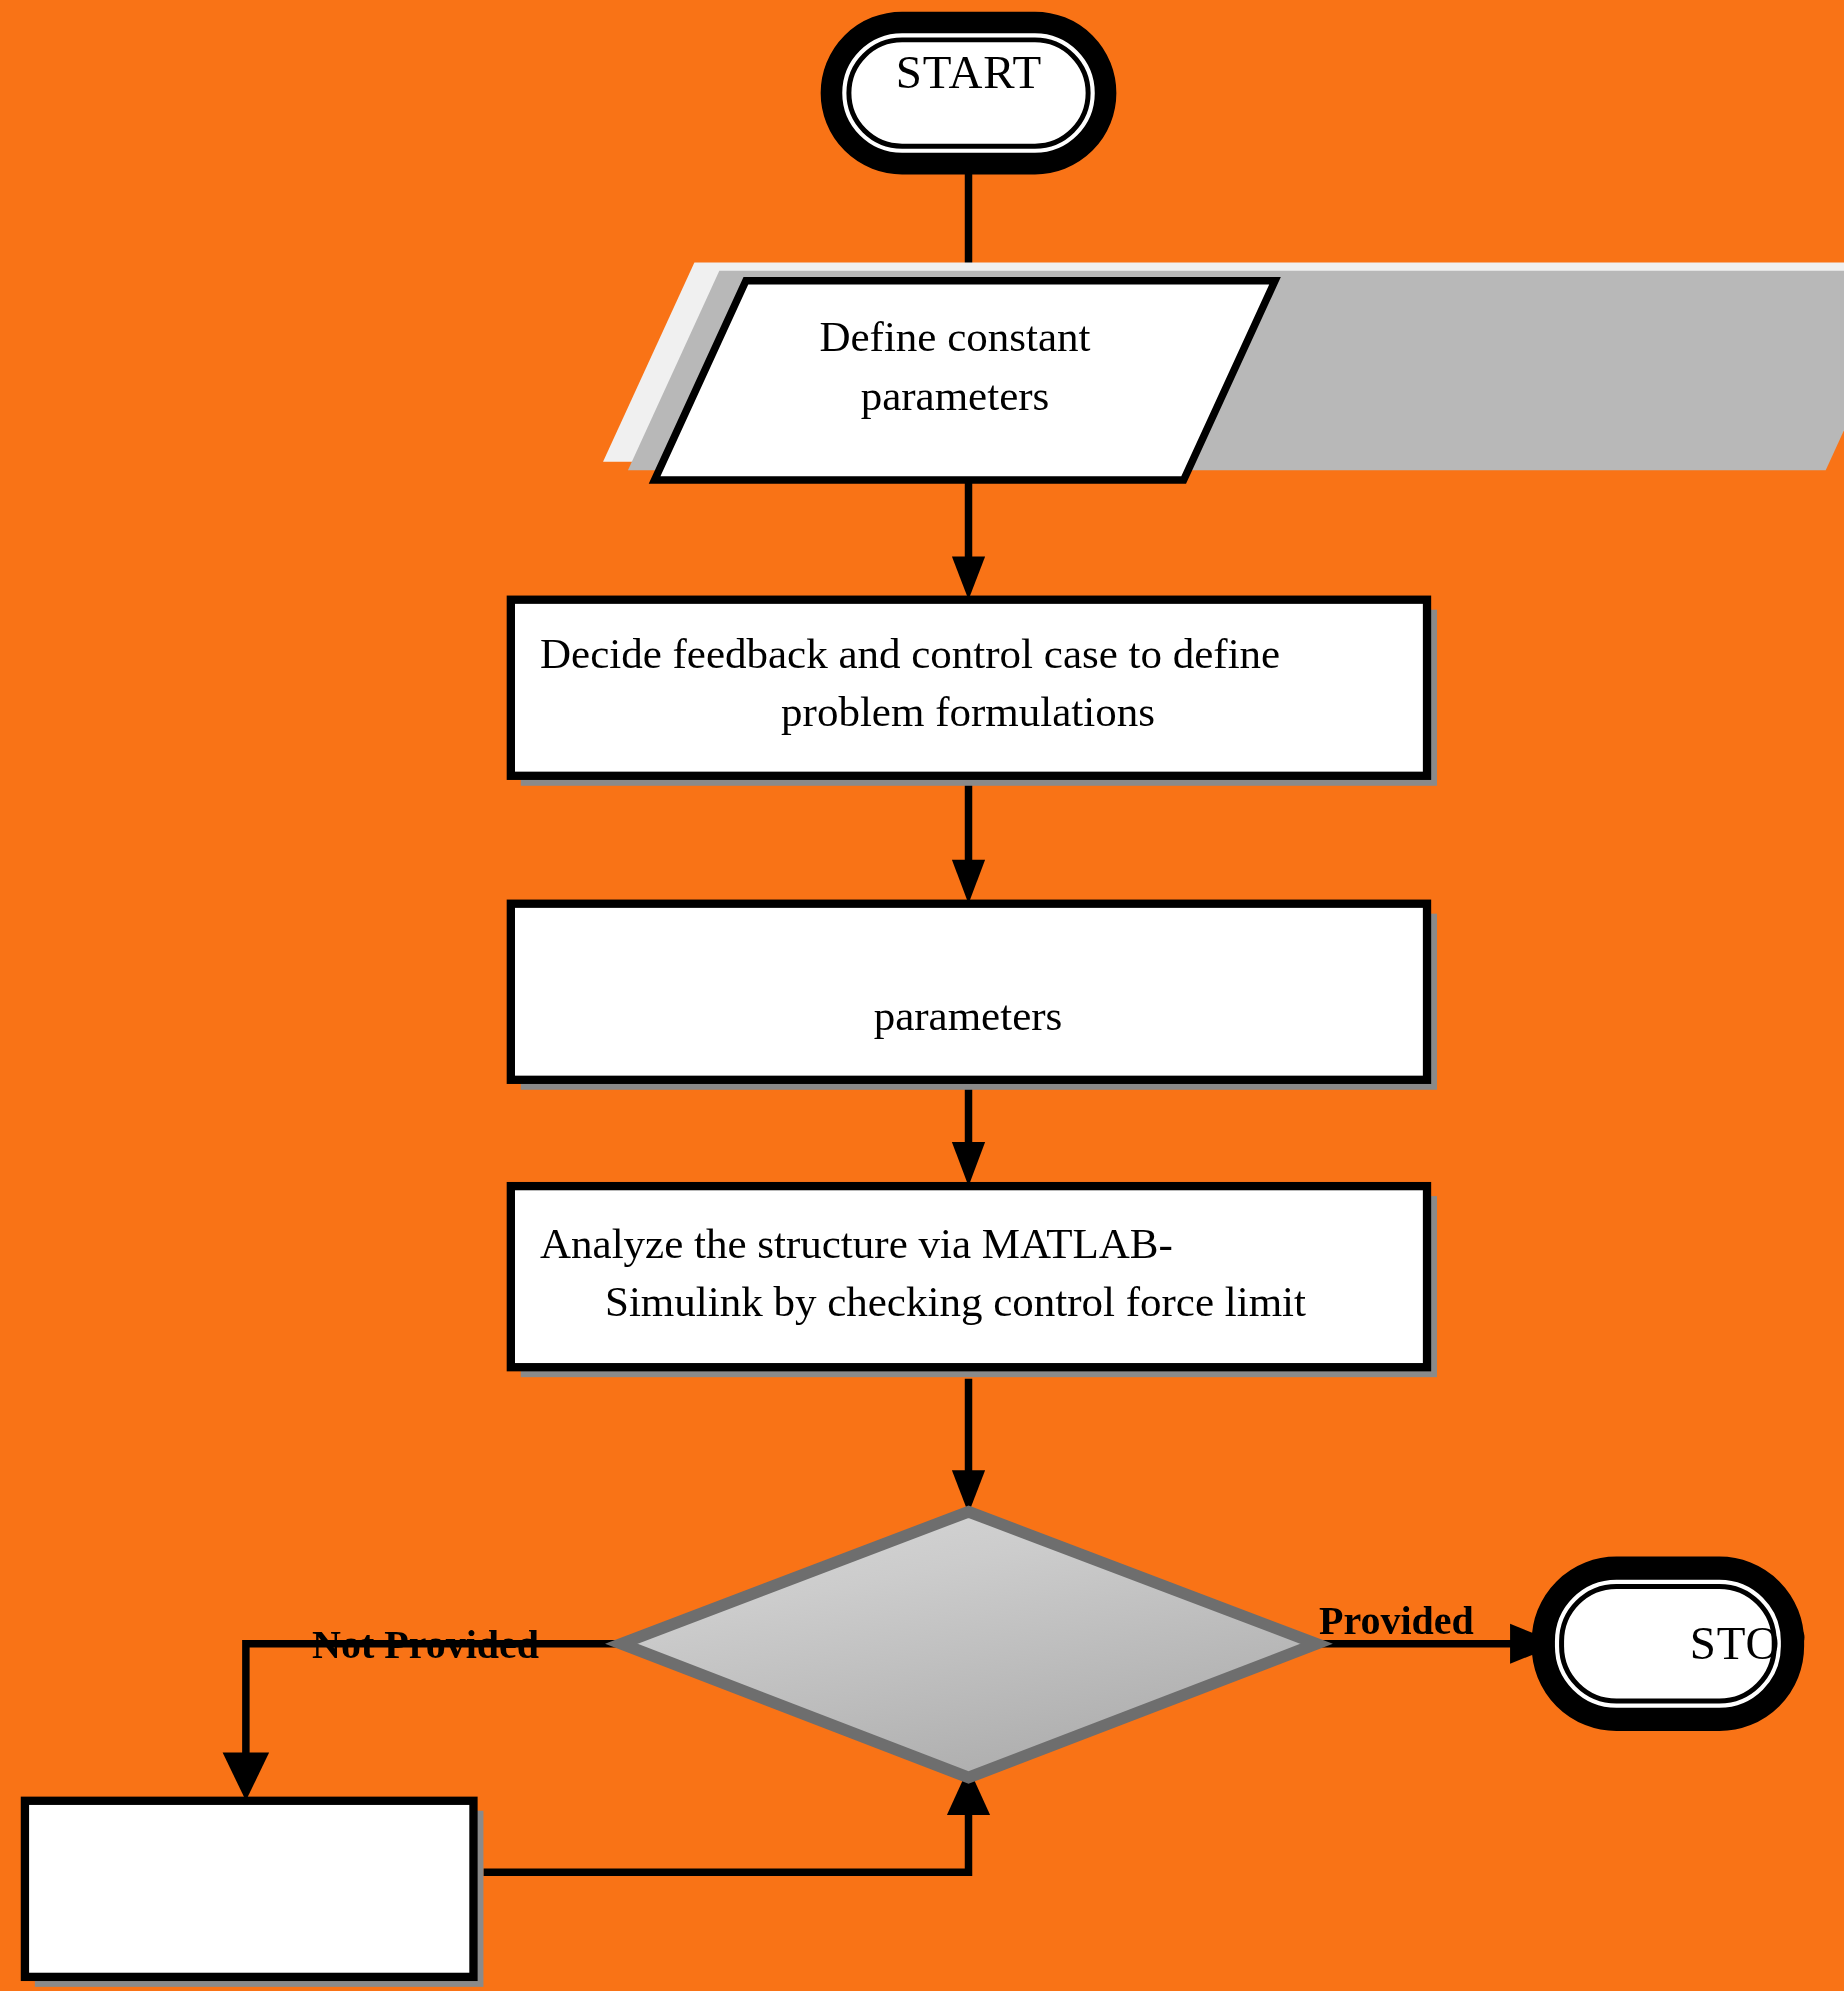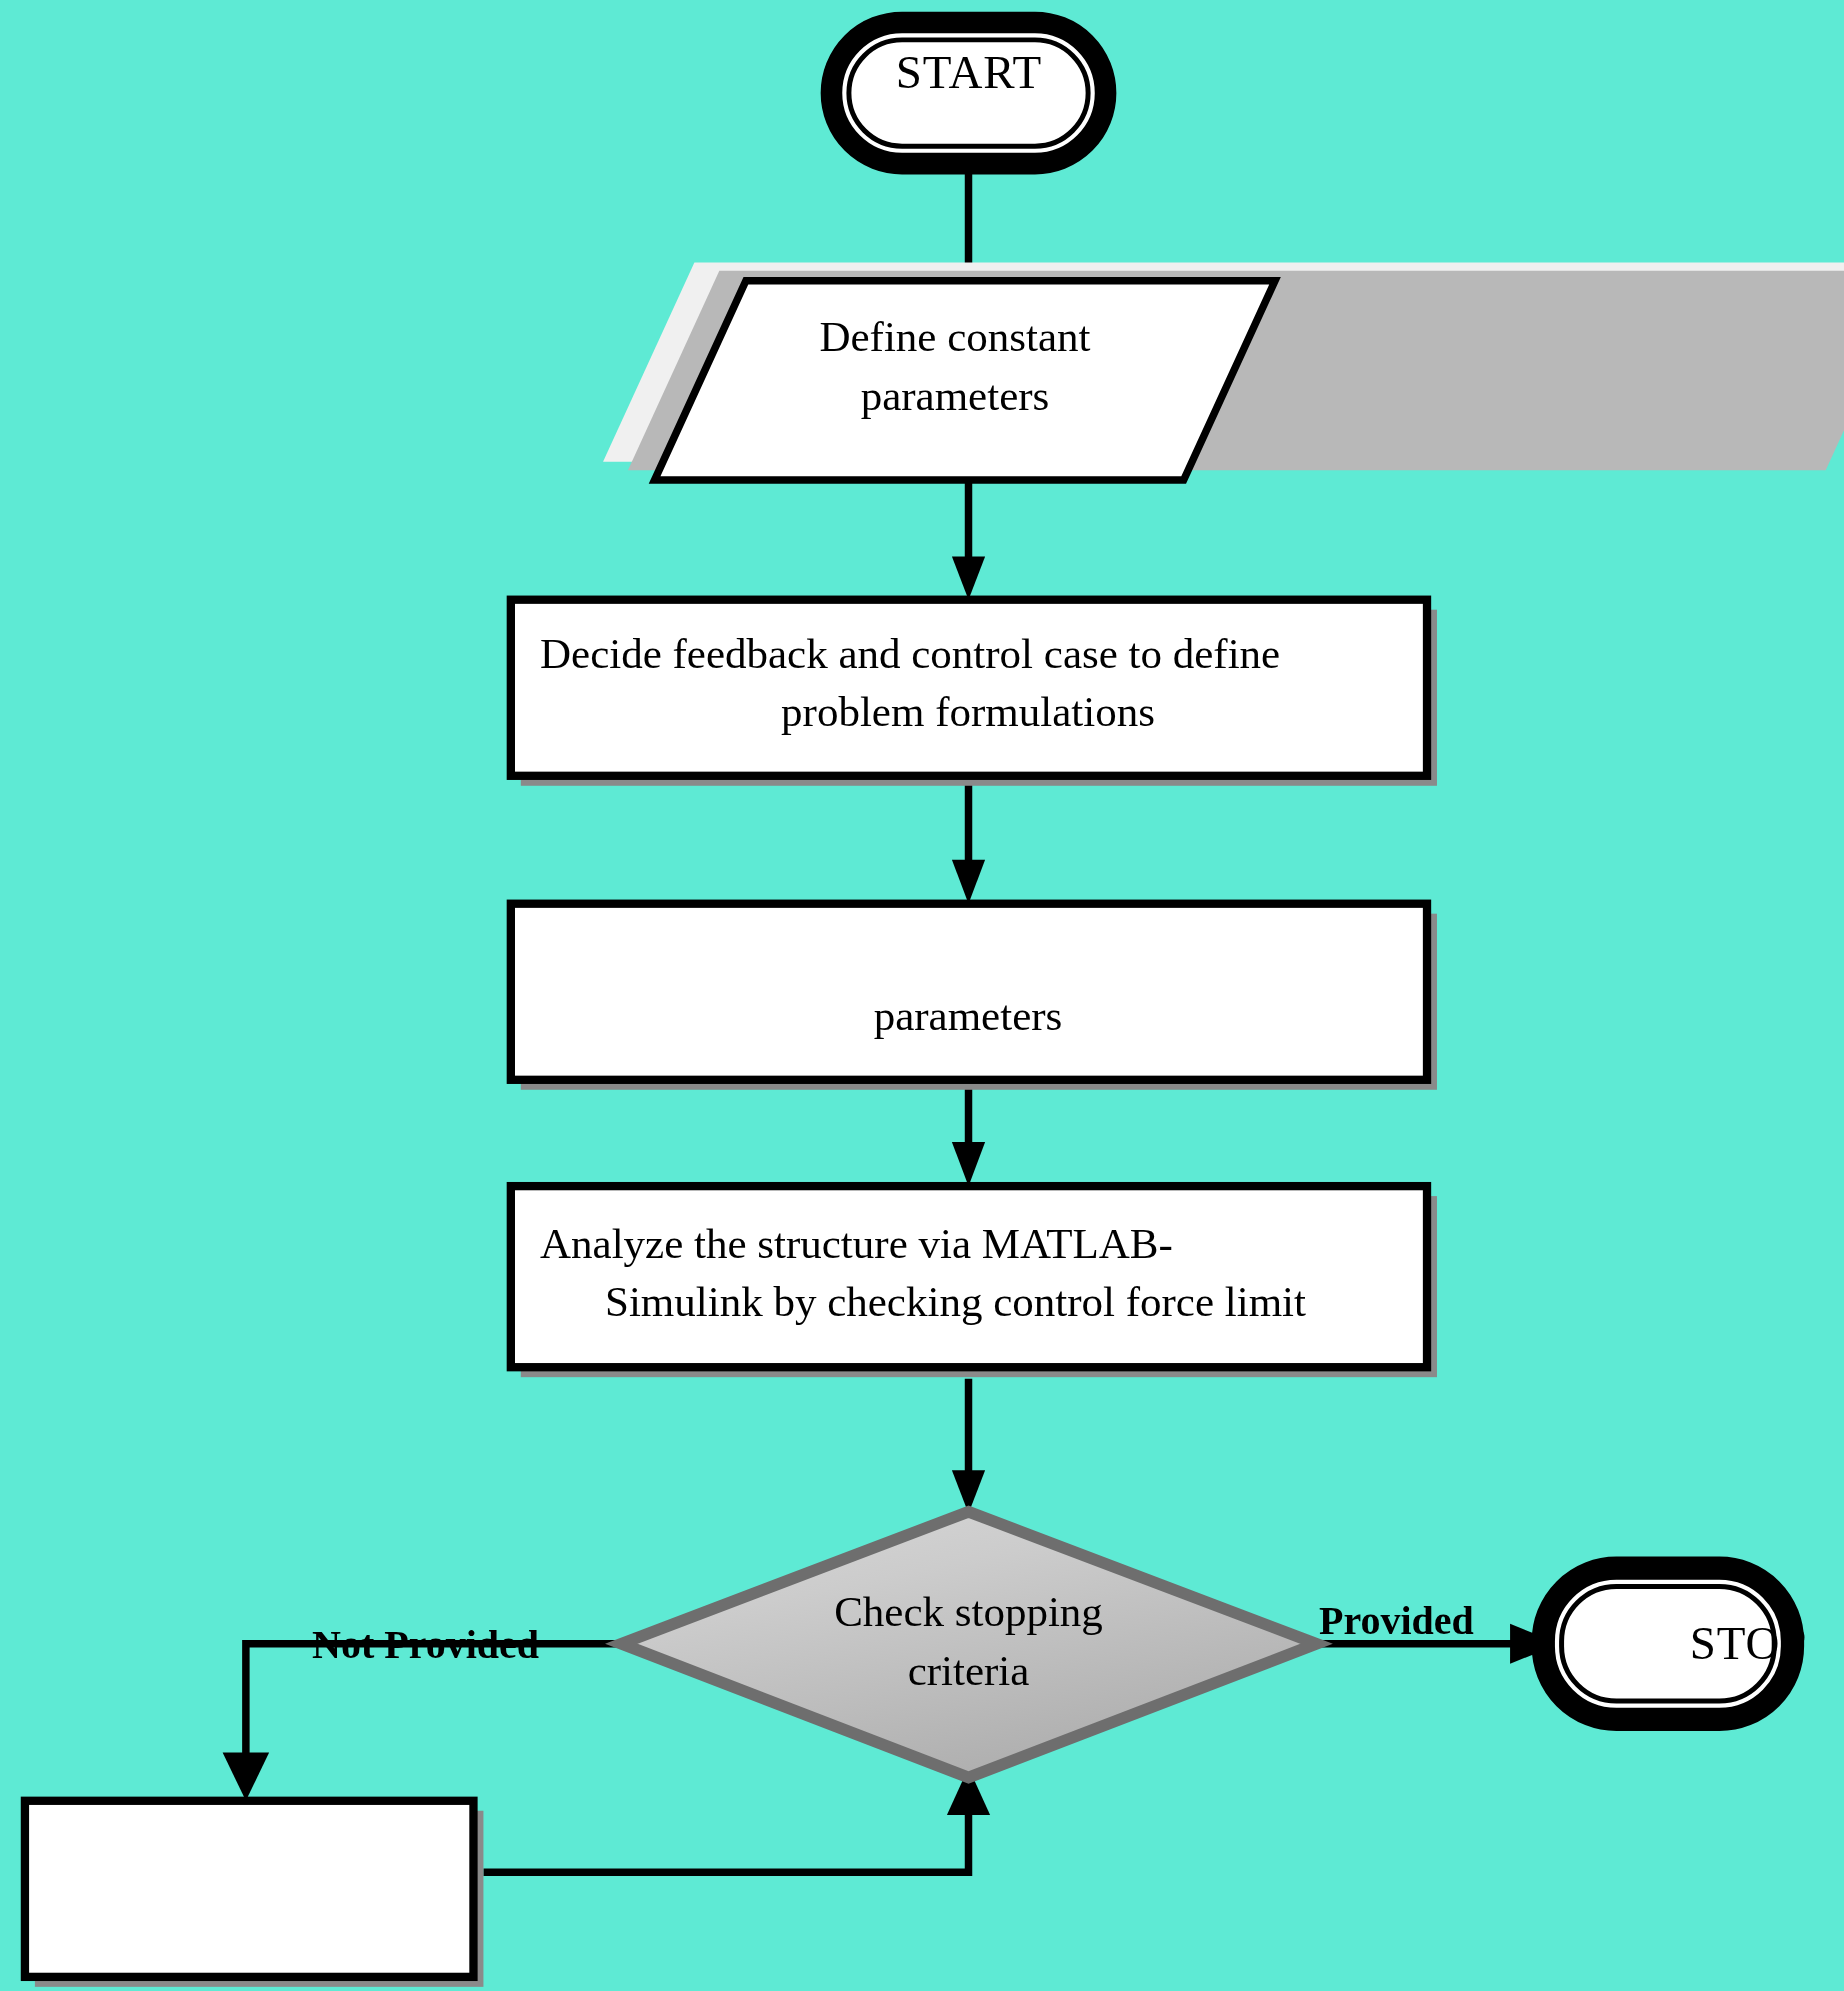--- a/index.html
+++ b/index.html
@@ -7,21 +7,21 @@
     padding: 0;
     background: #ffffff;
   }
   body {
     font-family: "Liberation Serif", "DejaVu Serif", serif;
   }
   #canvas {
     position: relative;
     width: 1844px;
     height: 1991px;
-    background: #5eead4;
+    background: #f97316;
     overflow: hidden;
   }
   #flow-svg {
     position: absolute;
     left: 0;
     top: 0;
     width: 1844px;
     height: 1991px;
   }
   .node-label {
@@ -176,24 +176,20 @@
   <div class="node-label process-label" style="left:540px; top:929px; width:856px;">
     <br>
     <span class="lastline">parameters</span>
   </div>
 
   <div class="node-label process-label" style="left:540px; top:1215px; width:831px;">
     <span>Analyze the structure via MATLAB-</span><br>
     <span class="lastline">Simulink by checking control force limit</span>
   </div>
 
-  <div class="node-label decision-label" style="left:761px; top:1582px; width:415px;">
-    <span>Check stopping</span><br>
-    <span>criteria</span>
-  </div>
 
 
   <div class="node-label terminal-label" style="left:1624px; top:1618px; width:249px;">STOP</div>
 
   <div class="edge-label" style="left:312px; top:1585px;margin-top:36px;">Not Provided</div>
 
   <div class="edge-label" style="left:1319px; top:1585px;margin-top:12px;">Provided</div>
 
 </div>
 

